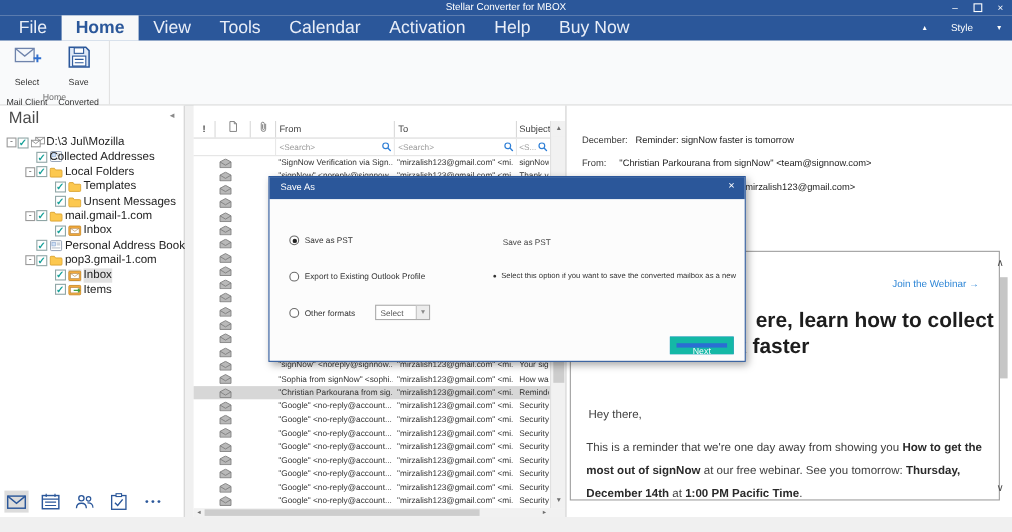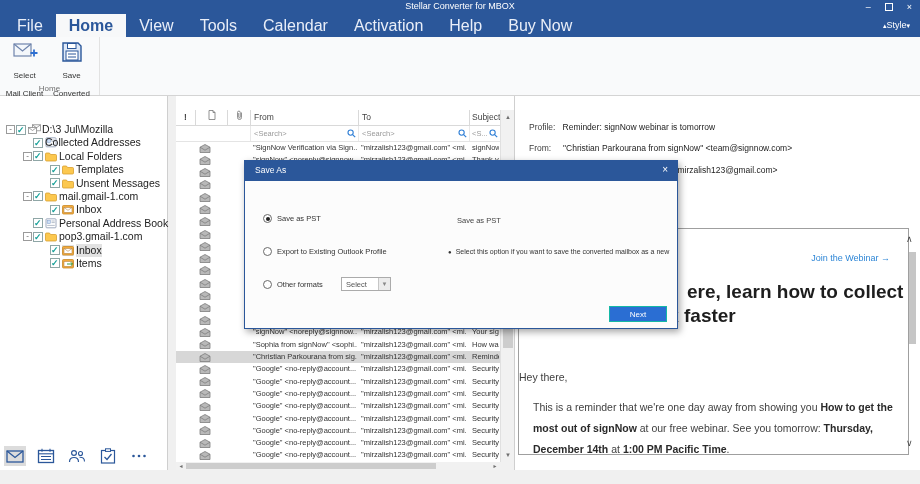--- a/index.html
+++ b/index.html
@@ -8,21 +8,21 @@
   .titlebar{position:absolute;left:0;top:0;width:920px;height:14px;background:#2b579a;color:#fff;}
   .titlebar .title{position:absolute;left:0;right:0;top:1px;text-align:center;font-size:9px;}
   .winbtns{position:absolute;right:8px;top:1px;display:flex;gap:14px;align-items:center;height:12px;}
   .wb{font-size:9px;line-height:10px;color:#fff;cursor:default;}
   .wb-restore{width:6px;height:6px;border:1px solid #fff;display:inline-block;}
   
   .tabbar{position:absolute;left:0;top:14px;width:920px;height:23px;background:#2b579a;}
   #tabs{position:absolute;left:4px;top:0;height:23px;display:flex;}
   .tab{height:23px;line-height:23px;padding:0 13px;font-size:16px;color:#e9eef8;}
   .tab.active{background:#f7f8f9;color:#2b579a;font-weight:bold;}
-  .style-ctl{position:absolute;right:10px;top:0;height:23px;line-height:23px;color:#fff;font-size:9px;display:flex;gap:0;align-items:flex-start;}
+  .style-ctl{position:absolute;right:10px;top:0;height:23px;line-height:23px;color:#fff;font-size:9px;display:flex;gap:22px;align-items:flex-start;}
   .style-ctl .sm{font-size:7px;}
   
   .ribbon{position:absolute;left:0;top:37px;width:920px;height:59px;background:#f9fafb;border-bottom:1px solid #d4d4d4;box-sizing:border-box;}
   .ribbon-group{position:absolute;left:0;top:0;width:100px;height:58px;border-right:1px solid #e2e2e2;box-sizing:border-box;}
   #ribbon-buttons{position:absolute;left:1px;top:2px;display:flex;}
   .rbtn{width:47px;text-align:center;cursor:default;}
   .rbtn .ric{display:block;height:24px;margin-top:1px;}
   .rbtn .rlbl{font-size:8px;color:#333;line-height:9px;}
   .group-label{position:absolute;left:0;bottom:2px;width:100%;text-align:center;font-size:8px;color:#6f6f6f;}
   
@@ -66,42 +66,42 @@
   .hsb .hthumb{position:absolute;left:10px;top:1px;width:250px;height:6px;background:#cdcdcd;}
   .sbcorner{position:absolute;left:324px;top:366px;width:14px;height:8px;background:#f1f1f1;}
   
   .preview{position:absolute;left:514px;top:96px;width:406px;height:374px;background:#fff;border-left:1px solid #cfcfcf;box-sizing:border-box;}
   .meta{position:absolute;font-size:8.5px;color:#1d1d1d;white-space:nowrap;}
   .meta .lab{color:#3c3c3c;}
   .pbody{position:absolute;left:3px;top:132px;width:391px;height:227px;border:1px solid #9f9f9f;box-sizing:border-box;background:#fff;}
   .join{position:absolute;right:18px;top:24px;font-size:9px;color:#2e86d6;}
   .h1a{position:absolute;left:168px;top:52px;font-size:19px;font-weight:bold;color:#1d1d1d;white-space:nowrap;}
   .h1b{position:absolute;left:14px;top:76px;font-size:19px;font-weight:bold;color:#1d1d1d;white-space:nowrap;}
-  .greet{position:absolute;left:0;top:142px;font-size:10.5px;color:#404040;}
+  .greet{position:absolute;left:16px;top:142px;font-size:10.5px;color:#404040;}
   .ptext{position:absolute;left:14px;top:168px;width:366px;font-size:10.5px;line-height:21px;color:#404040;}
   .ptext .b{font-weight:bold;color:#2a2a2a;}
   .pv-up{position:absolute;left:391px;top:138px;font-size:9px;color:#4a4a4a;}
   .pv-dn{position:absolute;left:391px;top:342px;font-size:9px;color:#4a4a4a;}
   .pv-thumb{position:absolute;left:394px;top:156px;width:7px;height:92px;background:#c6c6c6;}
   
   .dialog{position:absolute;left:244px;top:160px;width:434px;height:169px;background:#fcfcfc;border:1px solid #2b579a;box-sizing:border-box;box-shadow:2px 3px 7px rgba(0,0,0,0.35);z-index:50;}
   .dlg-title{position:absolute;left:0;top:0;width:100%;height:20px;background:#2b579a;color:#fff;}
   .dlg-title .tt{position:absolute;left:10px;top:4px;font-size:8.5px;}
   .dlg-close{position:absolute;right:9px;top:3px;font-size:10px;color:#fff;}
   .dlg-intro{position:absolute;left:18px;top:31px;font-size:7.5px;color:#333;}
   .dlg-opt{position:absolute;left:18px;font-size:7.5px;color:#333;display:flex;align-items:center;gap:5px;}
   .radio{width:7px;height:7px;border:1px solid #6a6a6a;border-radius:50%;background:#fff;position:relative;display:inline-block;}
   .radio.checked::after{content:"";position:absolute;left:1.5px;top:1.5px;width:4px;height:4px;border-radius:50%;background:#222;}
   .dlg-right-title{position:absolute;left:212px;top:55px;font-size:7.5px;color:#444;}
   .dlg-bullet{position:absolute;left:203px;top:87px;width:222px;font-size:7px;color:#333;white-space:nowrap;overflow:hidden;}
   .dlg-bullet .dot{font-size:6px;margin-right:4px;}
   .dlg-dd{position:absolute;left:96px;top:116px;width:50px;height:14px;border:1px solid #ababab;background:#fff;box-sizing:border-box;font-size:7.5px;color:#555;}
   .dlg-dd .v{position:absolute;left:4px;top:2px;}
   .dlg-dd .a{position:absolute;right:0;top:0;width:11px;height:12px;background:#ececec;border-left:1px solid #c6c6c6;text-align:center;font-size:6px;line-height:12px;color:#888;}
-  .dlg-next{position:absolute;right:10px;top:145px;width:58px;height:16px;background:#2a6ed3;border:1px solid #14b8a6;color:#fff;font-size:8px;text-align:center;line-height:15px;box-sizing:border-box;}
+  .dlg-next{position:absolute;right:10px;top:145px;width:58px;height:16px;background:#2a6ed3;border:6px solid #14b8a6;color:#fff;font-size:8px;text-align:center;line-height:15px;box-sizing:border-box;}
   
   .statusbar{position:absolute;left:0;top:470px;width:920px;height:14px;background:#f0f0f0;border-top:1px solid #cfcfcf;box-sizing:border-box;}
   .statusbar .items{position:absolute;left:5px;top:1px;font-size:8px;color:#333;}
   .save-status{position:absolute;right:6px;top:0px;font-size:8px;color:#333;display:flex;gap:4px;align-items:center;height:13px;}
   .ic{display:inline-block;line-height:0;}
 </style>
 </head>
 <body>
 
 <div id="app">
@@ -147,20 +147,24 @@
                 <rect x="6" y="11" width="12" height="9" fill="#fff" stroke="#2b579a" stroke-width="1"></rect>
                 <line x1="8" y1="14" x2="16" y2="14" stroke="#2b579a" stroke-width="1"></line>
                 <line x1="8" y1="17" x2="16" y2="17" stroke="#2b579a" stroke-width="1"></line>
               </svg></span><span class="rlbl">Save<br>Converted File</span></div>
         </div>
       <div class="group-label">Home</div>
     </div>
   </div>
 
   <div class="sidebar">
+    <div class="sidebar-head">
+      <span class="t">Mail</span>
+      <span class="collapse">◄</span>
+    </div>
     <div id="mail-tree">
         <div class="titem">
           <span class="texp" style="left:6px">-</span>
           <span class="tcb" style="left:16px">
             <span class="ck">✓</span>
           </span>
           <span class="tic ic" style="left:28px"><svg width="13" height="11" viewBox="0 0 13 11">
               <rect x="4.5" y="0.8" width="8" height="6" fill="#fff" stroke="#8a8a8a" stroke-width="0.8"></rect>
               <path d="M4.5 0.8 L8.5 3.8 L12.5 0.8" fill="none" stroke="#8a8a8a" stroke-width="0.8"></path>
               <rect x="0.5" y="3.5" width="8" height="6" fill="#fff" stroke="#8a8a8a" stroke-width="0.8"></rect>
@@ -590,21 +594,21 @@
     </div>
     <div class="hsb">
       <div class="harr" style="left:0;">◄</div>
       <div class="hthumb"></div>
       <div class="harr" style="right:0;">►</div>
     </div>
     <div class="sbcorner"></div>
   </div>
 
   <div class="preview">
-    <div class="meta" style="left:14px;top:26px;"><span class="lab">Profile:</span>&nbsp;&nbsp;&nbsp;<span>Reminder: signNow webinar is tomorrow</span></div>
+    <div class="meta" style="left:14px;top:26px;"><span class="lab">December:</span>&nbsp;&nbsp;&nbsp;<span>Reminder: signNow faster is tomorrow</span></div>
     <div class="meta" style="left:14px;top:47px;"><span class="lab">From:</span>&nbsp;&nbsp;&nbsp;&nbsp;&nbsp;<span>"Christian Parkourana from signNow" &lt;team@signnow.com&gt;</span></div>
     <div class="meta" style="left:54px;top:69px;"><span>"mirzalish123@gmail.com" &lt;mirzalish123@gmail.com&gt;</span></div>
     <div class="pbody">
       <div class="join">Join the Webinar →</div>
       <div class="h1a">ere, learn how to collect</div>
       <div class="h1b">eSignatures 10x faster</div>
       <div class="greet">Hey there,</div>
       <div class="ptext" id="preview-body-text"><span>This is a reminder that we're one day away from showing you </span><span class="b">How to get the most out of signNow</span><span> at our free webinar. See you tomorrow: </span><span class="b">Thursday, December 14th</span><span> at </span><span class="b">1:00 PM Pacific Time</span><span>.</span></div>
     </div>
     <div class="pv-up">∧</div>

